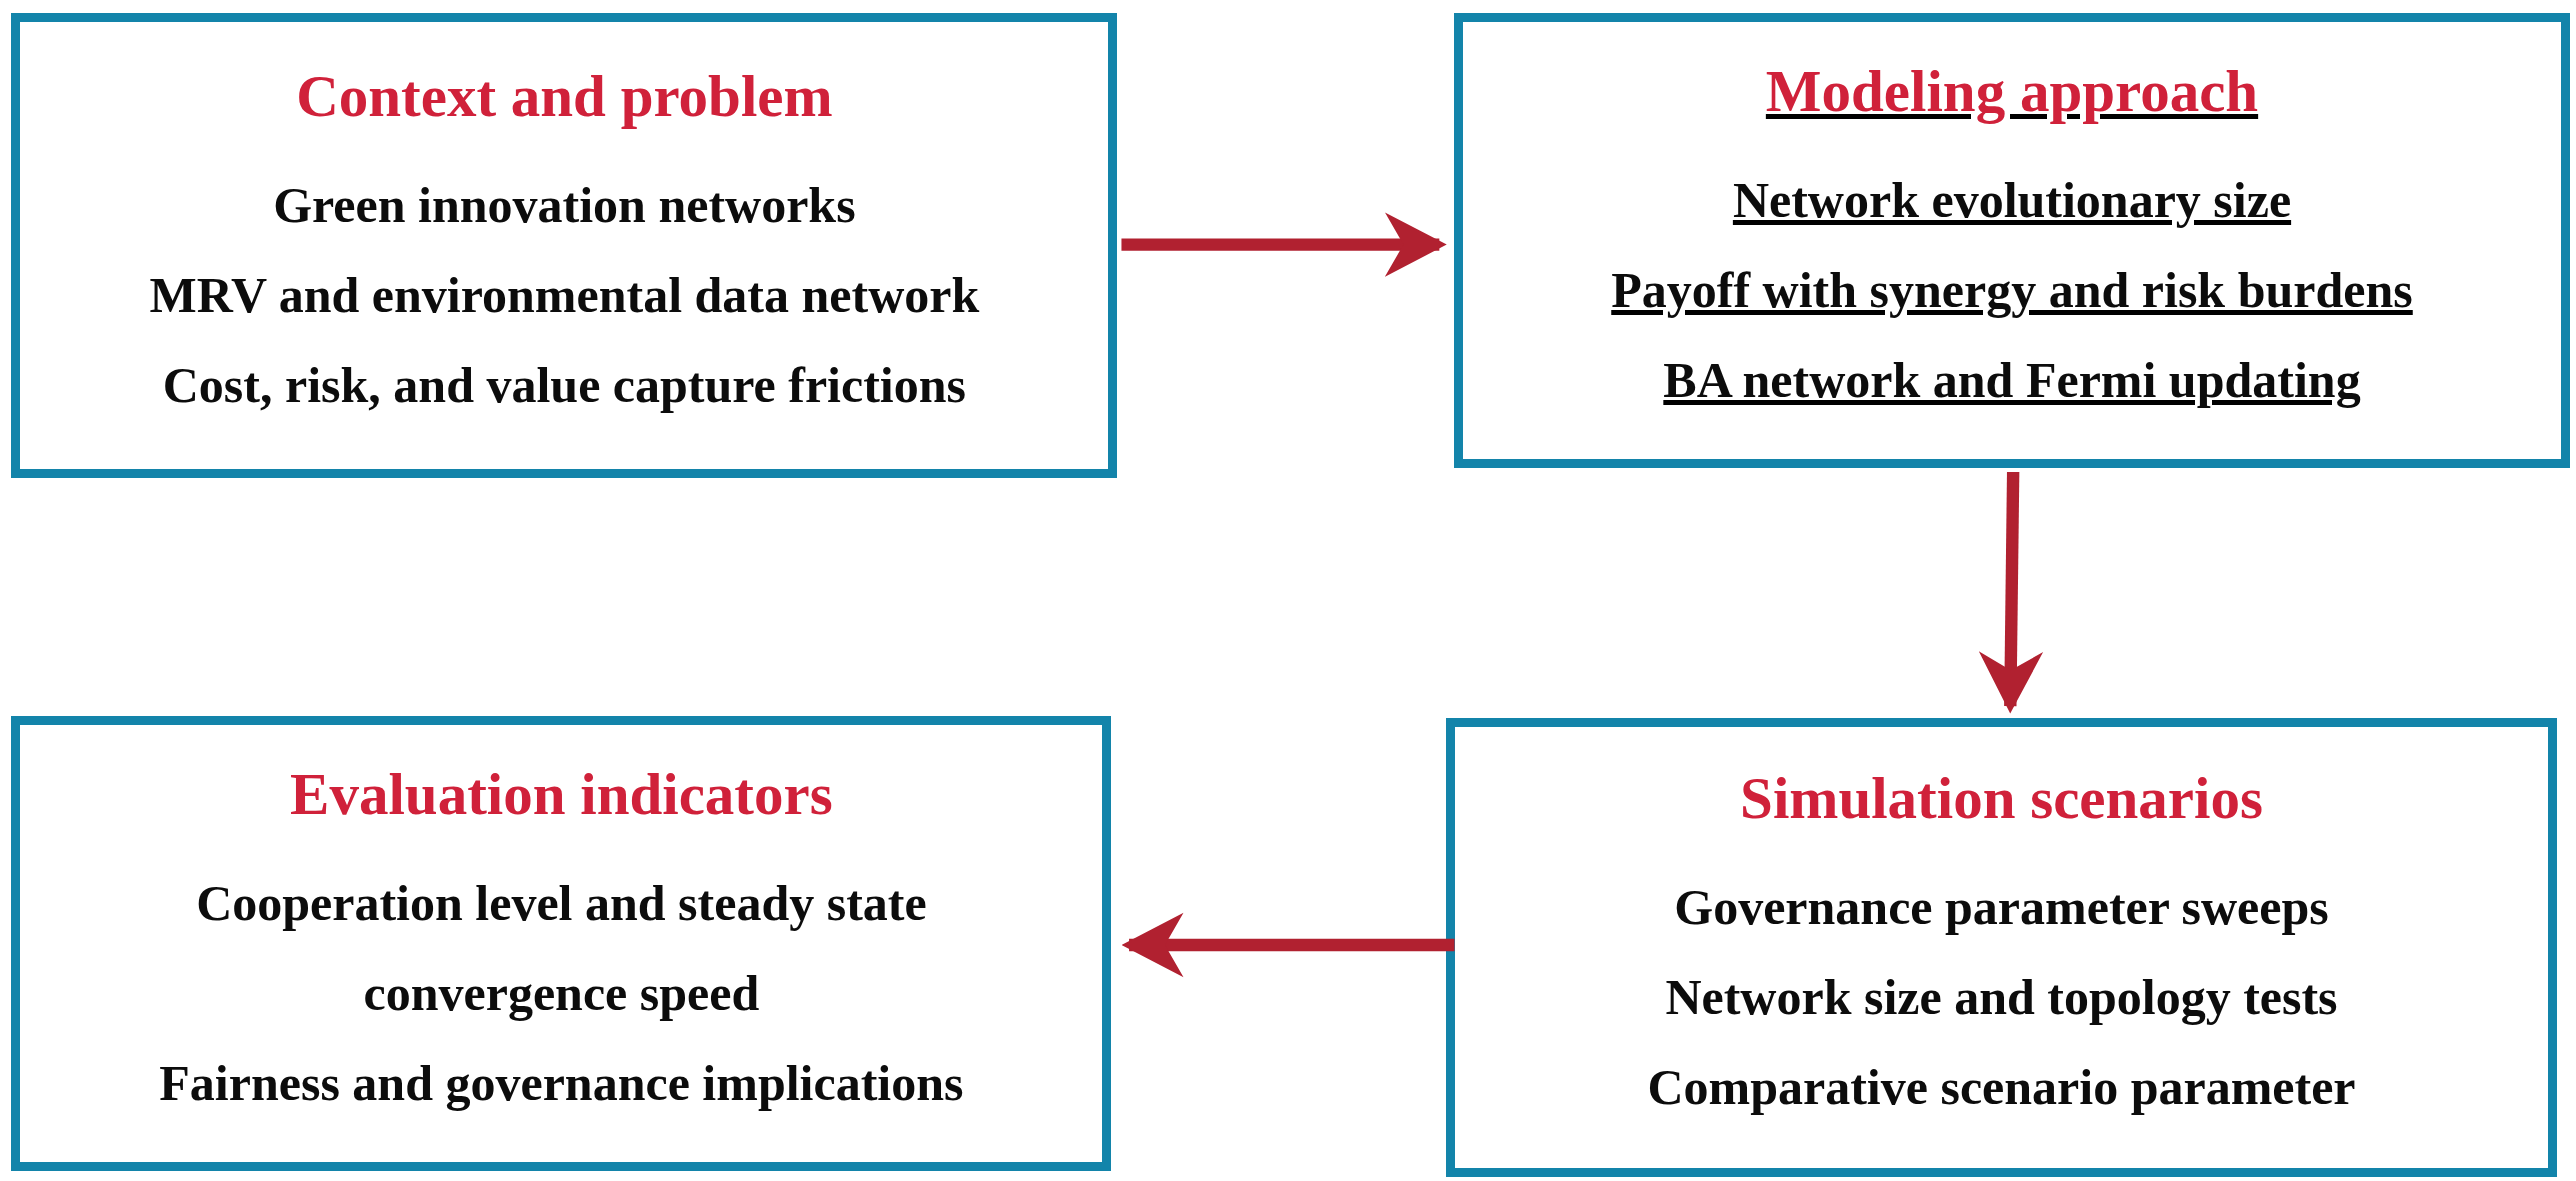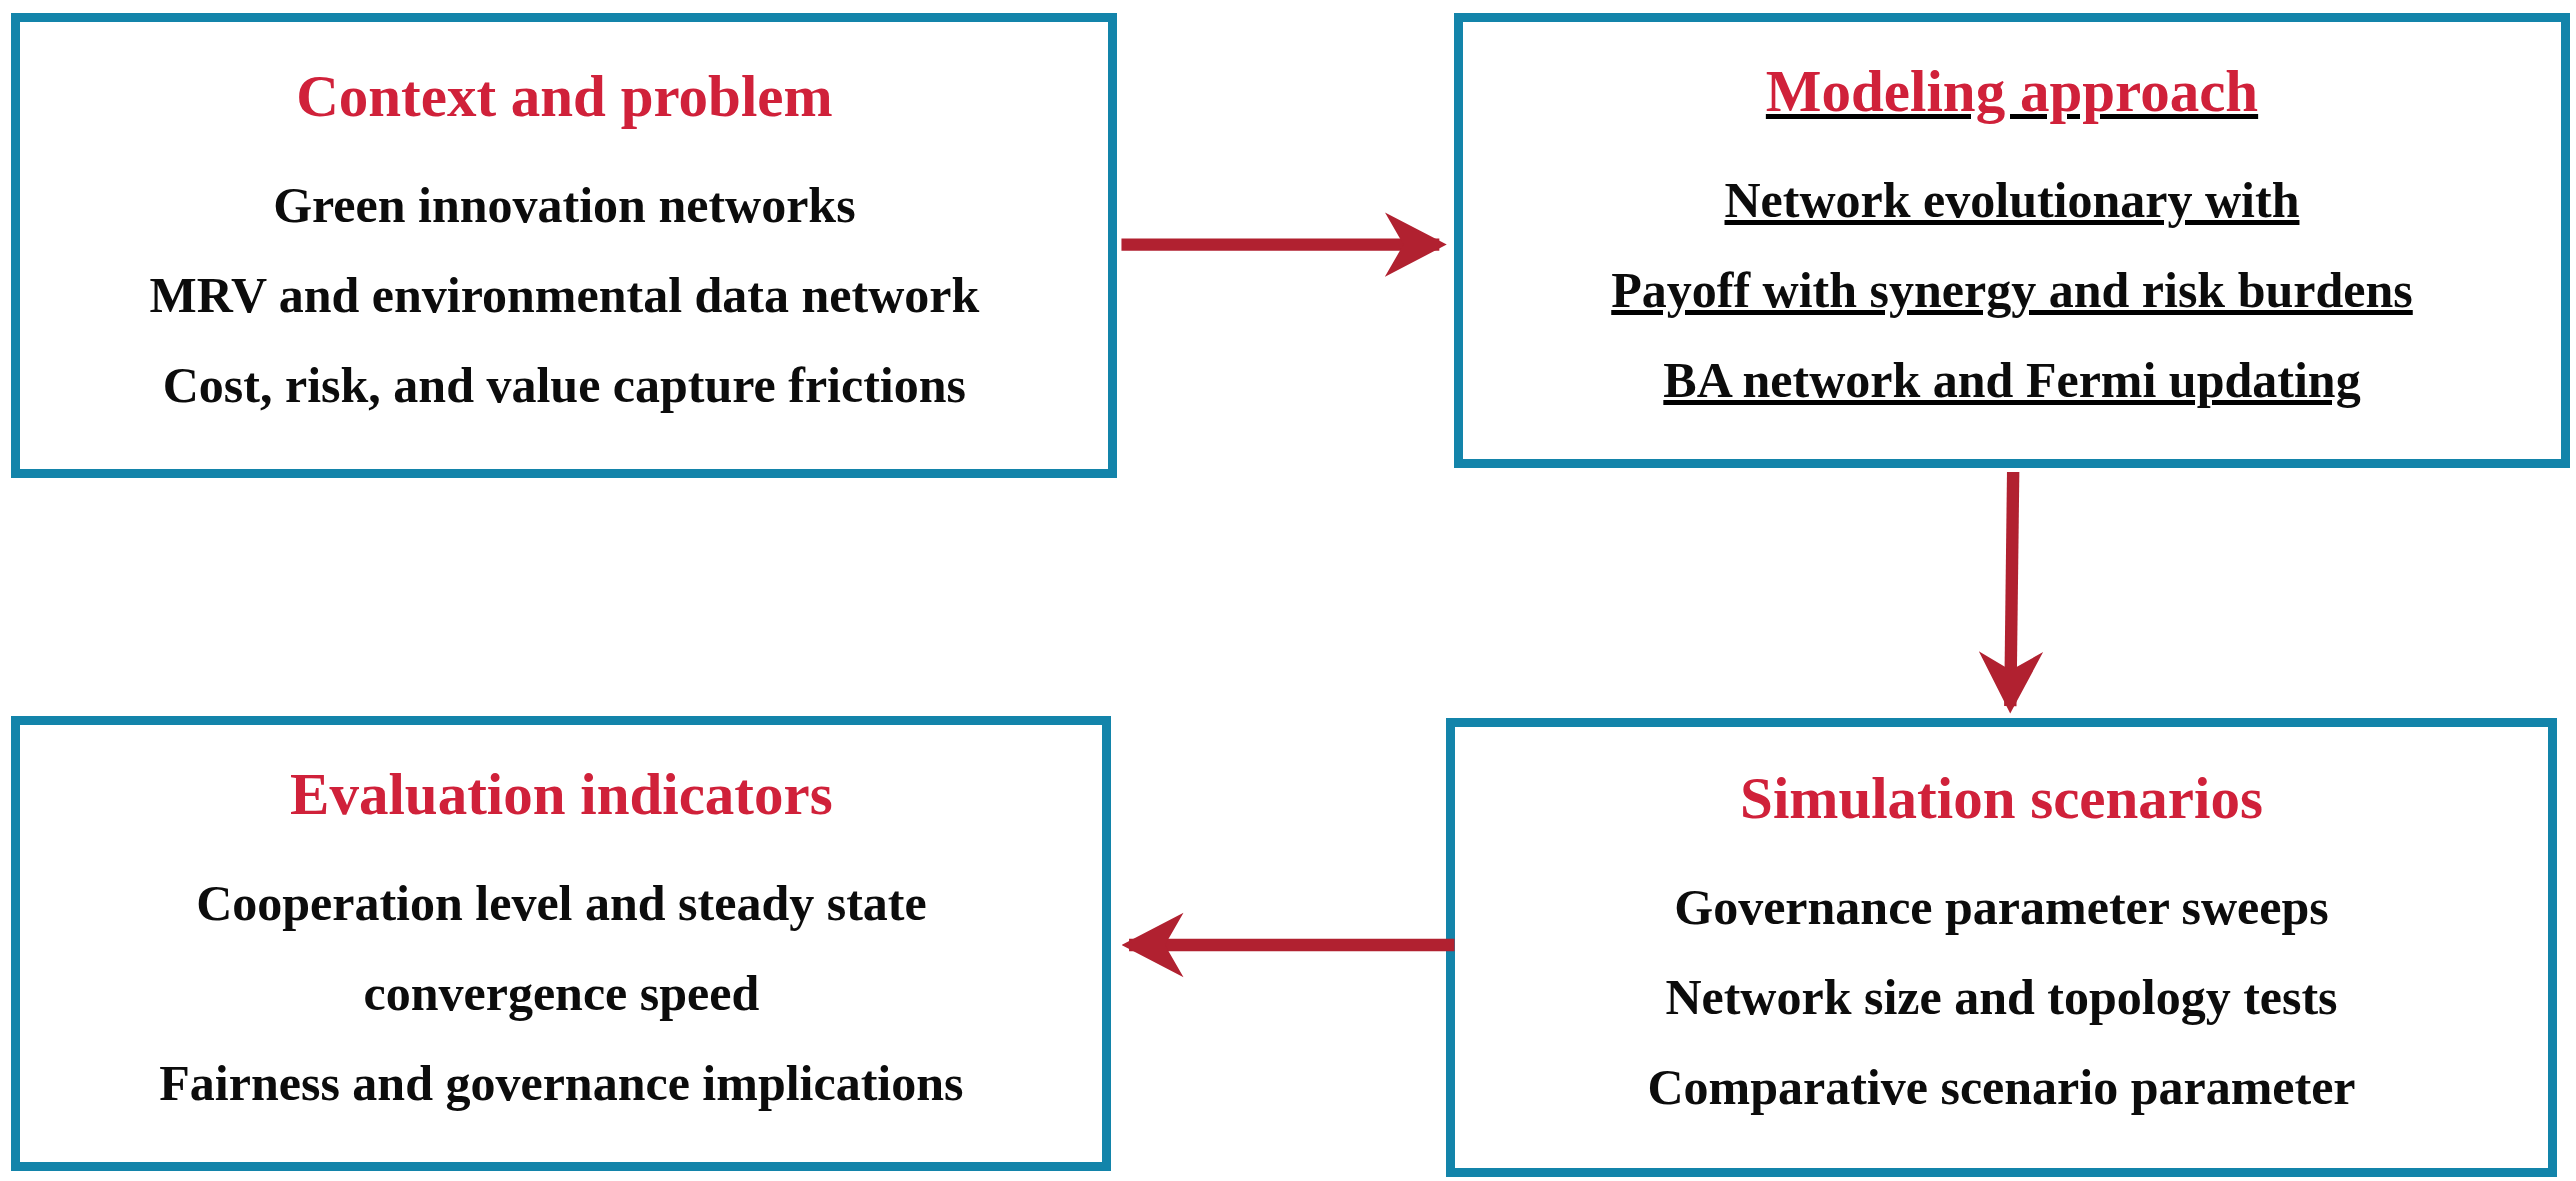--- a/index.html
+++ b/index.html
@@ -70,21 +70,21 @@
 
   <div class="box" id="box-context">
     <div class="box-title">Context and problem</div>
     <div class="box-line">Green innovation networks</div>
     <div class="box-line">MRV and environmental data network</div>
     <div class="box-line">Cost, risk, and value capture frictions</div>
   </div>
 
   <div class="box" id="box-modeling">
     <div class="box-title">Modeling approach</div>
-    <div class="box-line">Network evolutionary with</div>
+    <div class="box-line">Network evolutionary size</div>
     <div class="box-line">Payoff with synergy and risk burdens</div>
     <div class="box-line">BA network and Fermi updating</div>
   </div>
 
   <div class="box" id="box-evaluation">
     <div class="box-title">Evaluation indicators</div>
     <div class="box-line">Cooperation level and steady state</div>
     <div class="box-line">convergence speed</div>
     <div class="box-line">Fairness and governance implications</div>
   </div>

